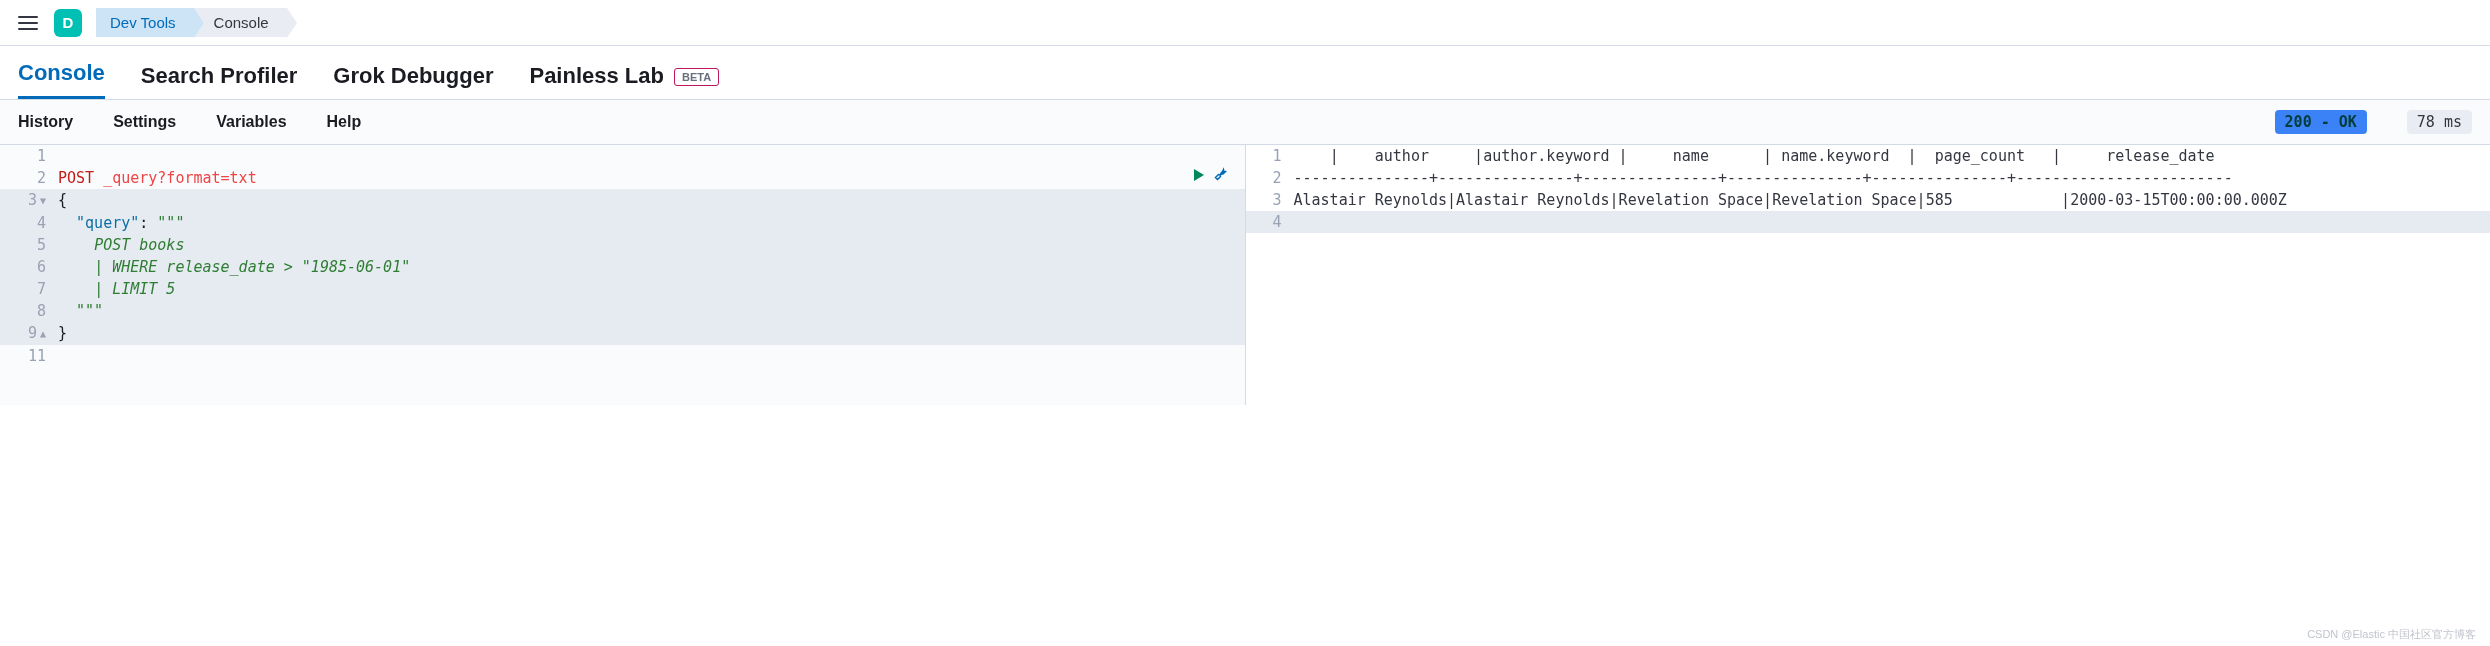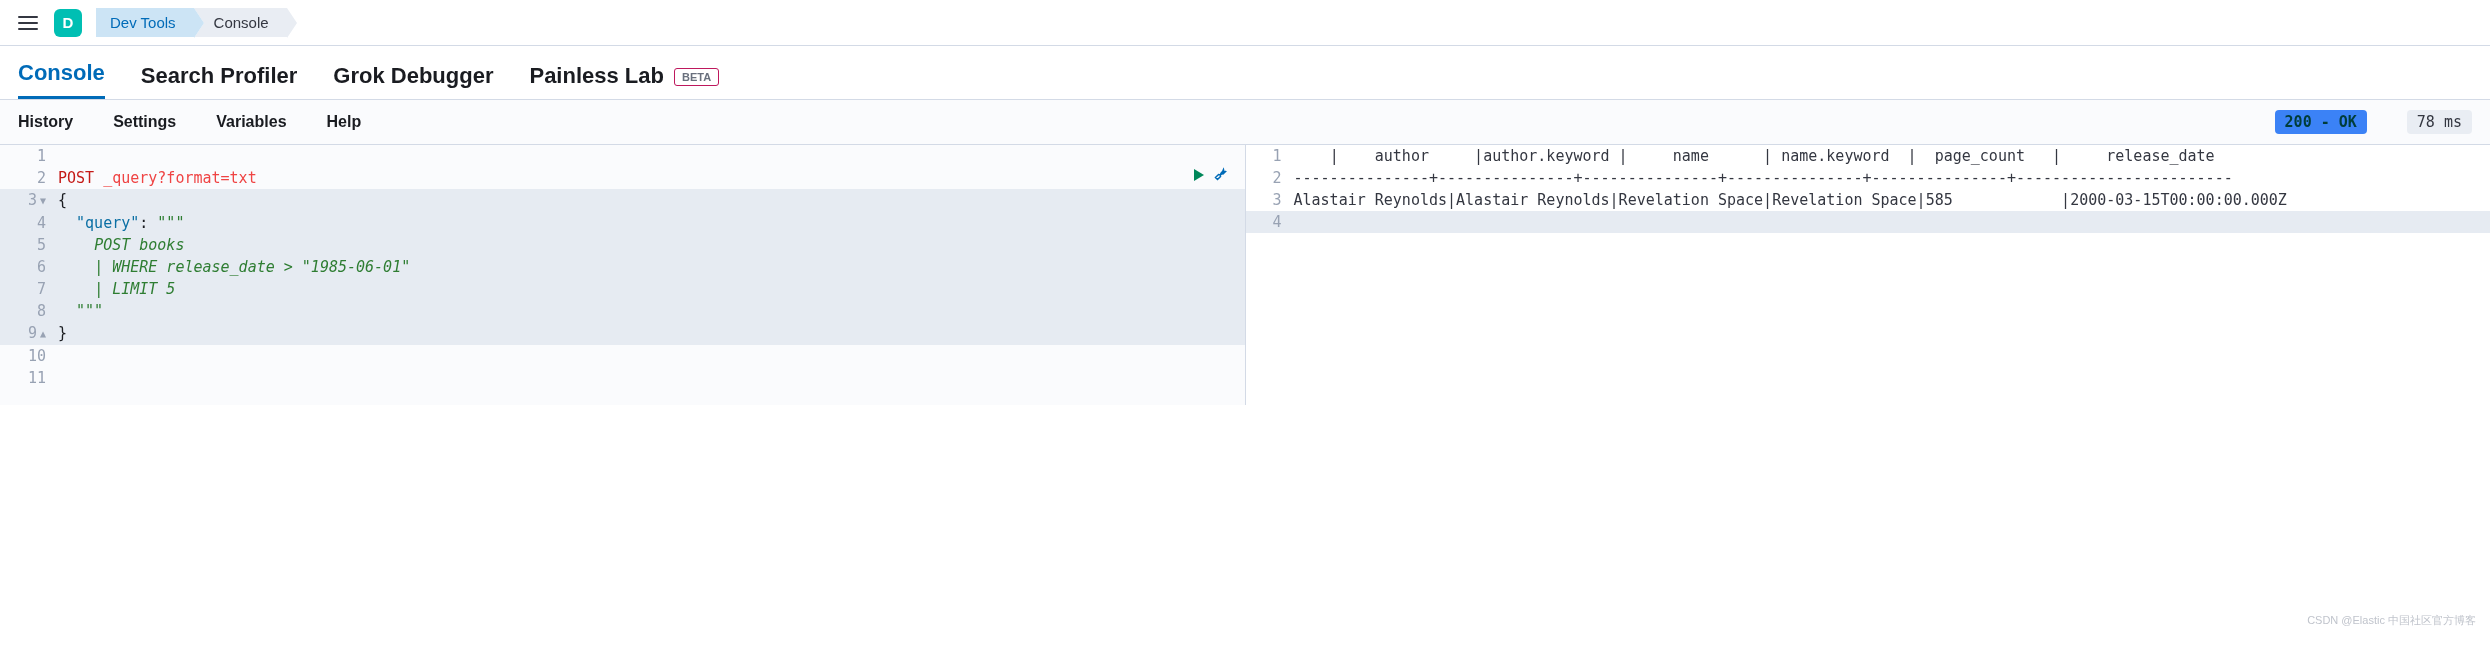--- a/index.html
+++ b/index.html
@@ -44,21 +44,21 @@
 .tok-punc { color: #1a1c21; }
 .run-actions { position: absolute; right: 16px; top: 22px; display:flex; gap:8px; align-items:center;}
 .play-icon svg, .wrench-icon svg { display:block; }
 .play-icon { color:#00875a; cursor:pointer;}
 .wrench-icon { color:#006bb8; cursor:pointer;}
 
 .output .code { color: #343741; white-space: pre-wrap; word-break: break-all;}
 .output .line { align-items: stretch; }
 .output .gutter { width: 48px; }
 
-.watermark { position: fixed; right: 14px; bottom: 18px; font-size: 11px; color: #c0c4cc; }
+.watermark { position: fixed; right: 14px; bottom: 4px; font-size: 11px; color: #c0c4cc; }
 </style>
 </head>
 <body>
 
 <div class="top-bar">
   <div class="hamburger">
       <span></span>
       <span></span>
       <span></span>
     </div>
@@ -134,24 +134,20 @@
         </div>
       <div class="line hl">
           <div class="gutter">8</div>
           <div class="code">  <span class="tok-str">"""</span></div>
         </div>
       <div class="line hl">
           <div class="gutter"><span>9</span><span class="fold">▲</span></div>
           <div class="code"><span class="tok-punc">}</span></div>
         </div>
       <div class="line">
-          <div class="gutter">10</div>
-          <div class="code"></div>
-        </div>
-      <div class="line">
           <div class="gutter">11</div>
           <div class="code"></div>
         </div>
     </div>
   </div>
 
   <div class="pane">
     <div class="editor output">
       <div class="line">
           <div class="gutter">1</div>

